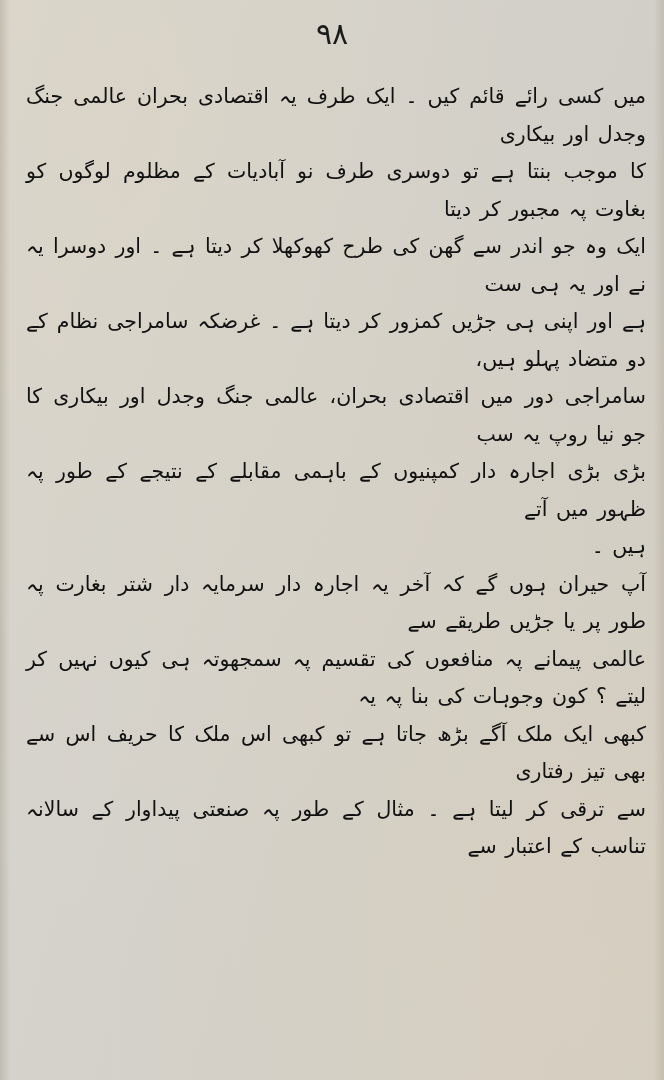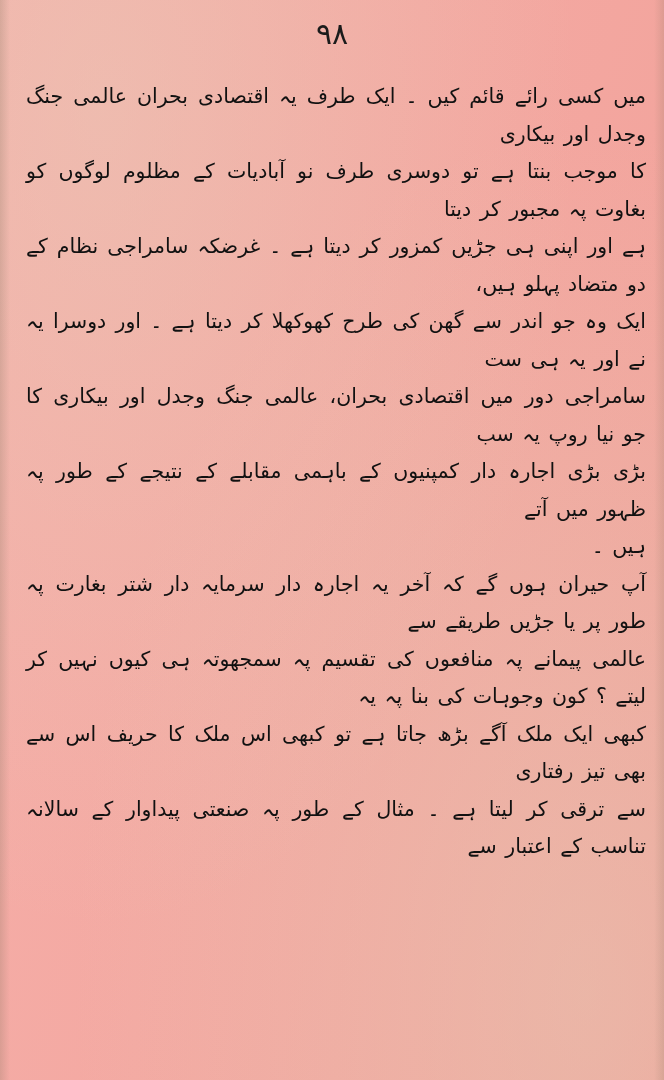--- a/index.html
+++ b/index.html
@@ -4,21 +4,21 @@
 <style>
   html, body {
     margin: 0;
     padding: 0;
     background: #ffffff;
   }
   .page {
     position: relative;
     width: 664px;
     height: 1080px;
-    background: #ef4444;
+    background: #a3a3a3;
     overflow: hidden;
     font-family: "DejaVu Sans", sans-serif;
   }
   
   .page::before {
     content: "";
     position: absolute;
     inset: 0;
     background:
       radial-gradient(ellipse at 15% 10%, rgba(226,214,190,0.35), rgba(255,255,255,0) 60%),
@@ -77,22 +77,22 @@
 
 <div class="page">
   <div class="edge-shadow"></div>
   <div class="edge-shadow right"></div>
 
   <div class="page-number">۹۸</div>
 
   <div class="body-text">
     <p>میں کسی رائے قائم کیں ۔ ایک طرف یہ اقتصادی بحران عالمی جنگ وجدل اور بیکاری</p>
     <p>کا موجب بنتا ہے تو دوسری طرف نو آبادیات کے مظلوم لوگوں کو بغاوت پہ مجبور کر دیتا</p>
+    <p>ایک وہ جو اندر سے گھن کی طرح کھوکھلا کر دیتا ہے ۔ اور دوسرا یہ نے اور یہ ہی ست</p>
     <p>ہے اور اپنی ہی جڑیں کمزور کر دیتا ہے ۔ غرضکہ سامراجی نظام کے دو متضاد پہلو ہیں،</p>
-    <p>ایک وہ جو اندر سے گھن کی طرح کھوکھلا کر دیتا ہے ۔ اور دوسرا یہ نے اور یہ ہی ست</p>
     <p>سامراجی دور میں اقتصادی بحران، عالمی جنگ وجدل اور بیکاری کا جو نیا روپ یہ سب</p>
     <p>بڑی بڑی اجارہ دار کمپنیوں کے باہمی مقابلے کے نتیجے کے طور پہ ظہور میں آتے</p>
     <p>ہیں ۔</p>
     <p>آپ حیران ہوں گے کہ آخر یہ اجارہ دار سرمایہ دار شتر بغارت پہ طور پر یا جڑیں طریقے سے</p>
     <p>عالمی پیمانے پہ منافعوں کی تقسیم پہ سمجھوتہ ہی کیوں نہیں کر لیتے ؟ کون وجوہات کی بنا پہ یہ</p>
     <p>کبھی ایک ملک آگے بڑھ جاتا ہے تو کبھی اس ملک کا حریف اس سے بھی تیز رفتاری</p>
     <p>سے ترقی کر لیتا ہے ۔ مثال کے طور پہ صنعتی پیداوار کے سالانہ تناسب کے اعتبار سے</p>
 
   </div>
 </div>

